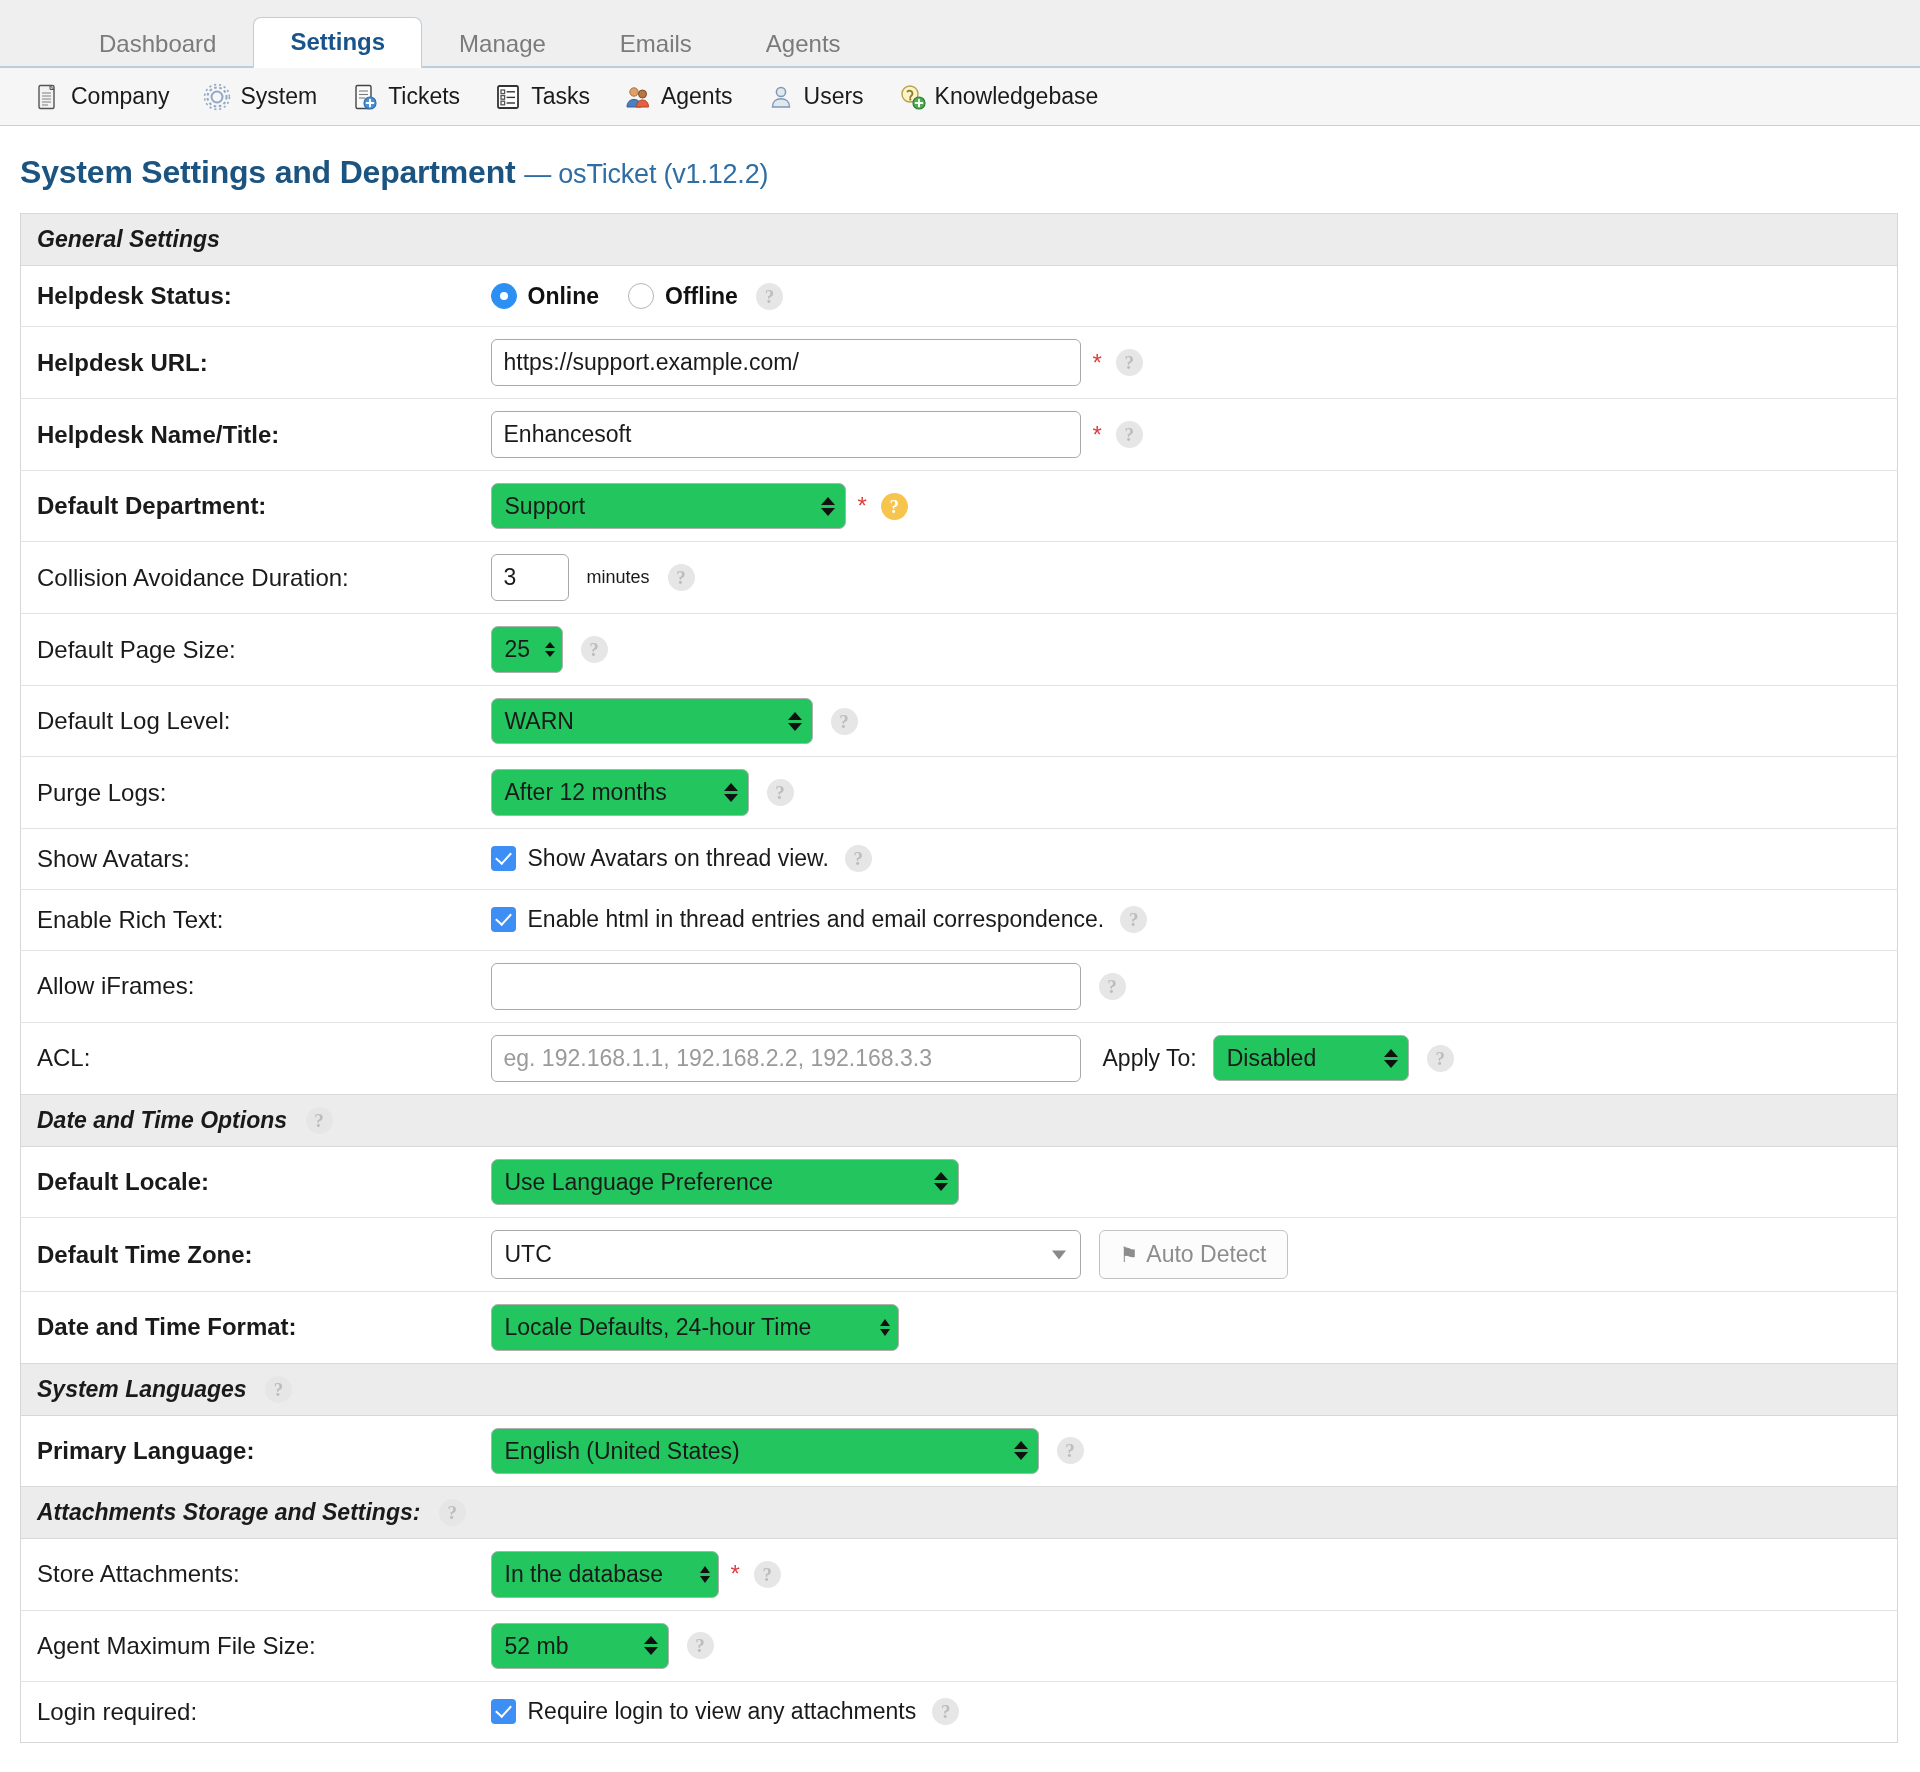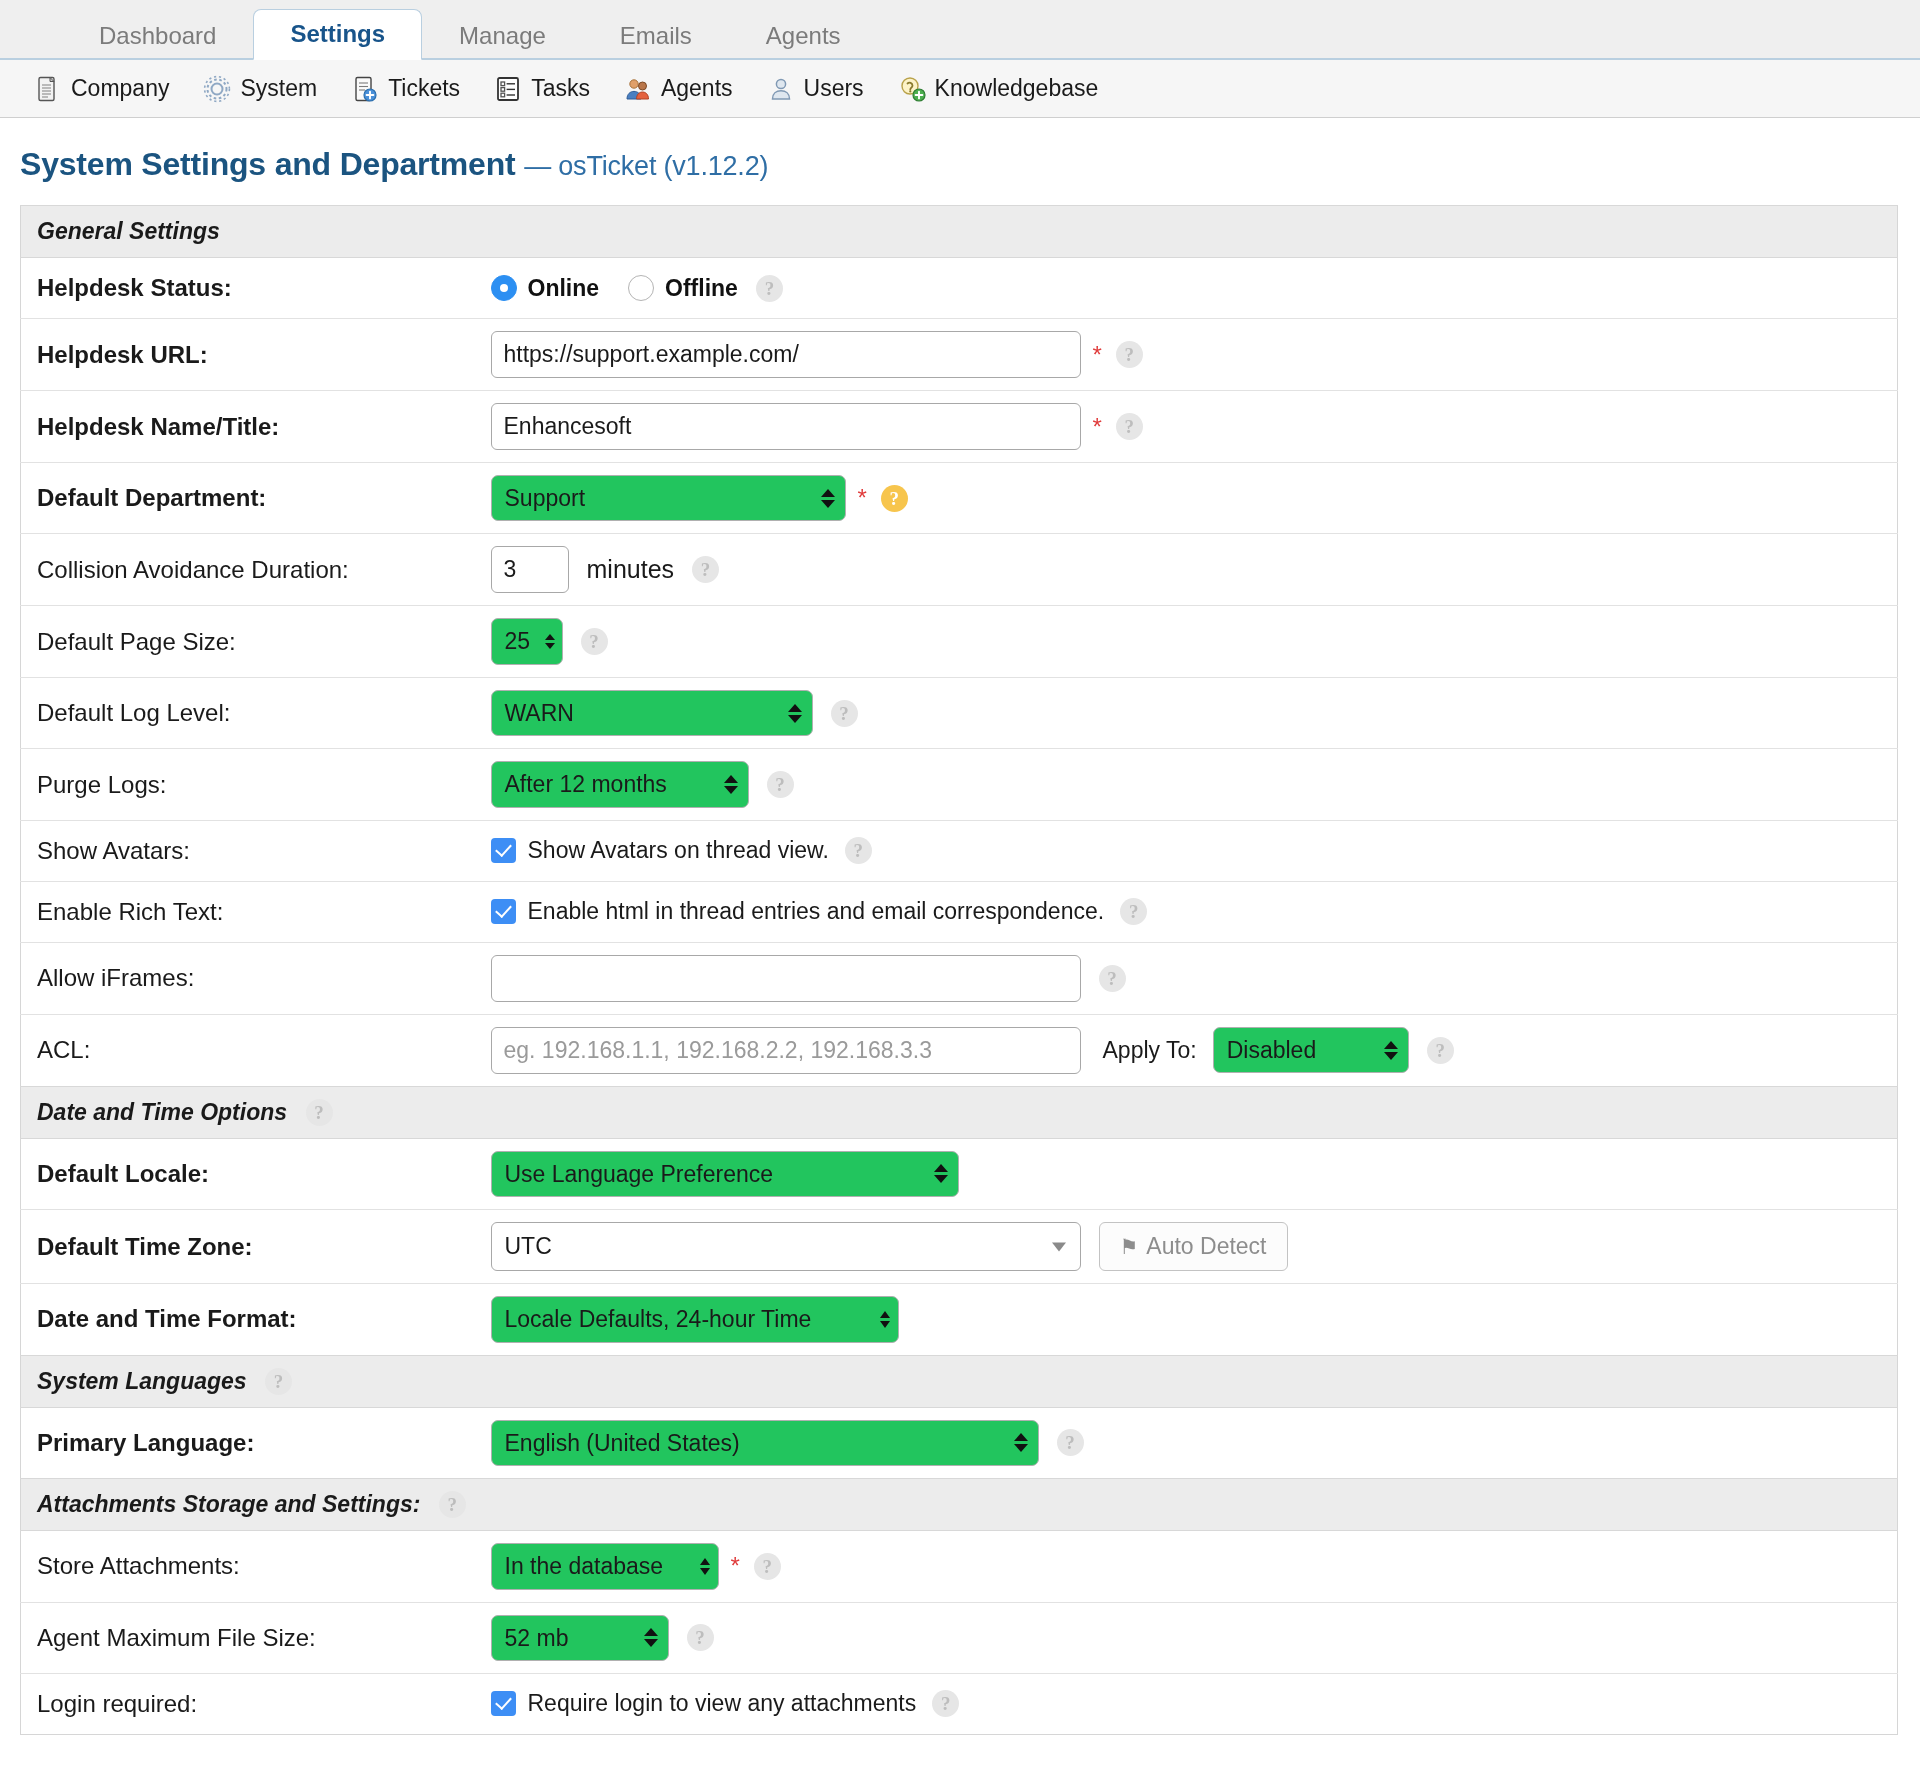--- a/index.html
+++ b/index.html
@@ -6,21 +6,21 @@
   html, body {
     margin: 0; padding: 0;
     background: #ffffff;
     font-family: "Liberation Sans", sans-serif;
   }
   body { width: 1920px; }
 
   
   .tabbar {
     position: relative;
-    height: 60px;
+    height: 68px;
     background: #efefef;
     border-bottom: 1px solid #b9cfe0;
     padding-left: 62px;
     display: flex;
     align-items: flex-end;
   }
   .tabbar::after {
     content: "";
     position: absolute;
     left: 0; right: 0; bottom: 0;
@@ -294,21 +294,21 @@
   }
   .cbx::after {
     content: "";
     position: absolute; left: 8px; top: 3px;
     width: 7px; height: 13px;
     border: solid #fff; border-width: 0 2.6px 2.6px 0;
     transform: rotate(42deg);
   }
   .cbx-lbl { font-size: 23px; color: #1a1a1a; margin-left: 12px; margin-right: 16px; }
 
-  .unit { font-size: 25px; color: #1a1a1a; margin: 0 18px 0 18px; }
+  .unit { font-size: 18px; color: #1a1a1a; margin: 0 18px 0 18px; }
   .applyto { font-size: 23px; color: #1a1a1a; margin: 0 16px 0 22px; }
   .plus {
     display:inline-flex; align-items:center; justify-content:center;
     width: 24px; height: 24px; flex: 0 0 24px;
     border-radius: 50%; background: #141414; color: #fff;
     font-size: 19px; line-height: 1; font-weight: bold;
     margin-right: 14px; cursor: pointer;
     font-family: "Liberation Sans", sans-serif;
   }
   .pin { font-size: 21px; color: #8d8d8d; }

